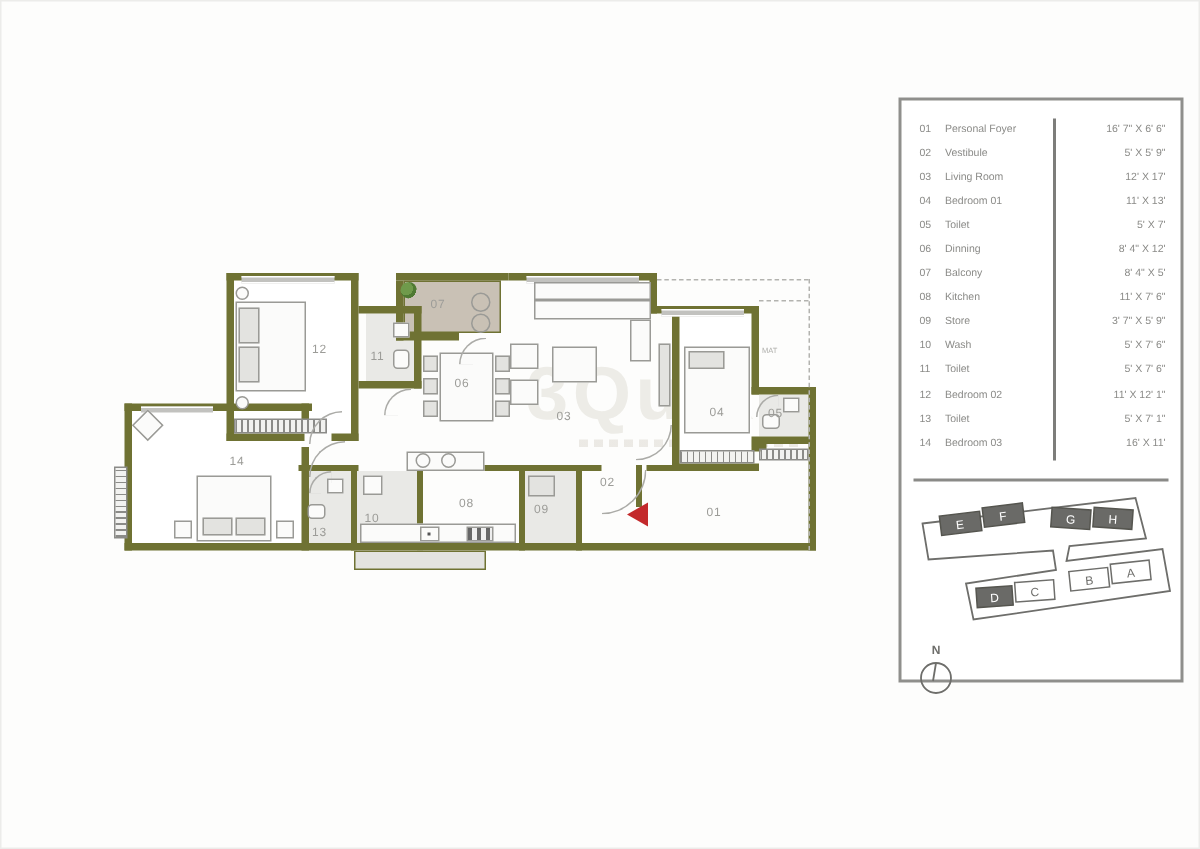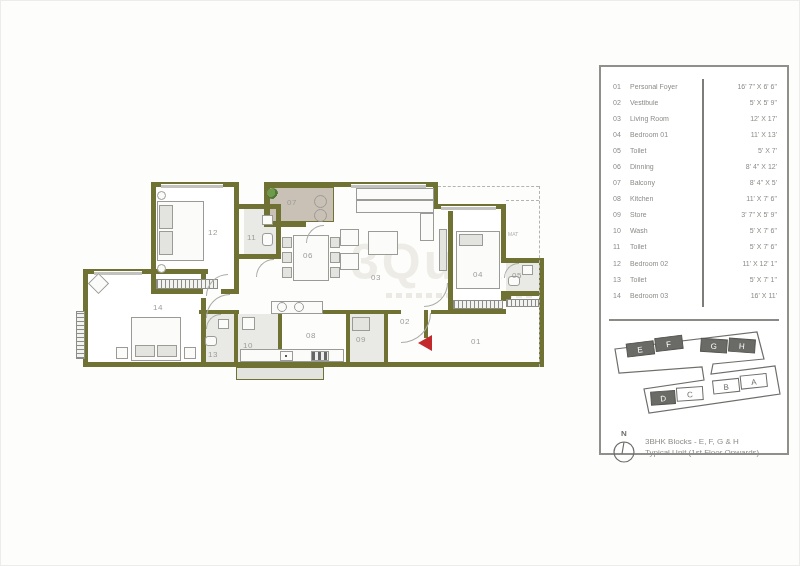--- a/index.html
+++ b/index.html
@@ -303,20 +303,16 @@
     </svg>
 
     <div class="northcap">
       <div class="nblock">
         <span class="nl">N</span>
         <svg width="26" height="26" viewBox="0 0 26 26">
           <circle cx="13" cy="14" r="10" fill="none" stroke="#6e6e6b" stroke-width="1.2"></circle>
           <line x1="13" y1="4" x2="11" y2="16" stroke="#6e6e6b" stroke-width="1.2"></line>
         </svg>
       </div>
-      <div class="cap">
-        <div>3BHK Blocks - E, F, G &amp; H</div>
-        <div>Typical Unit (1st Floor Onwards)</div>
-      </div>
     </div>
   </div>
 
 </div>
 
 </body></html>

